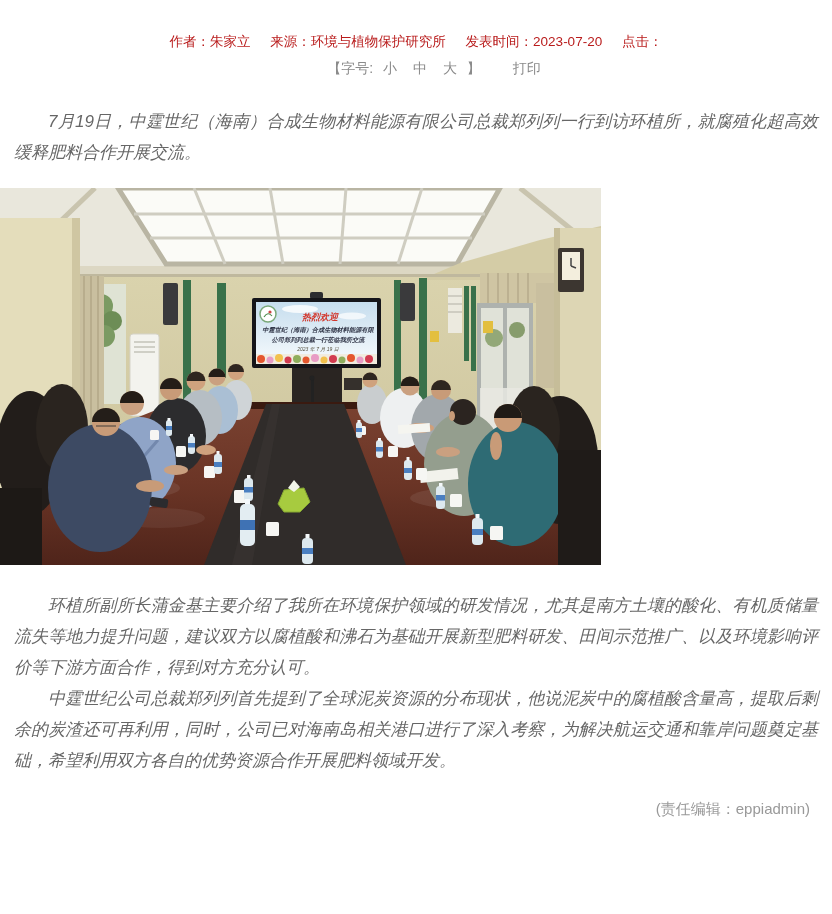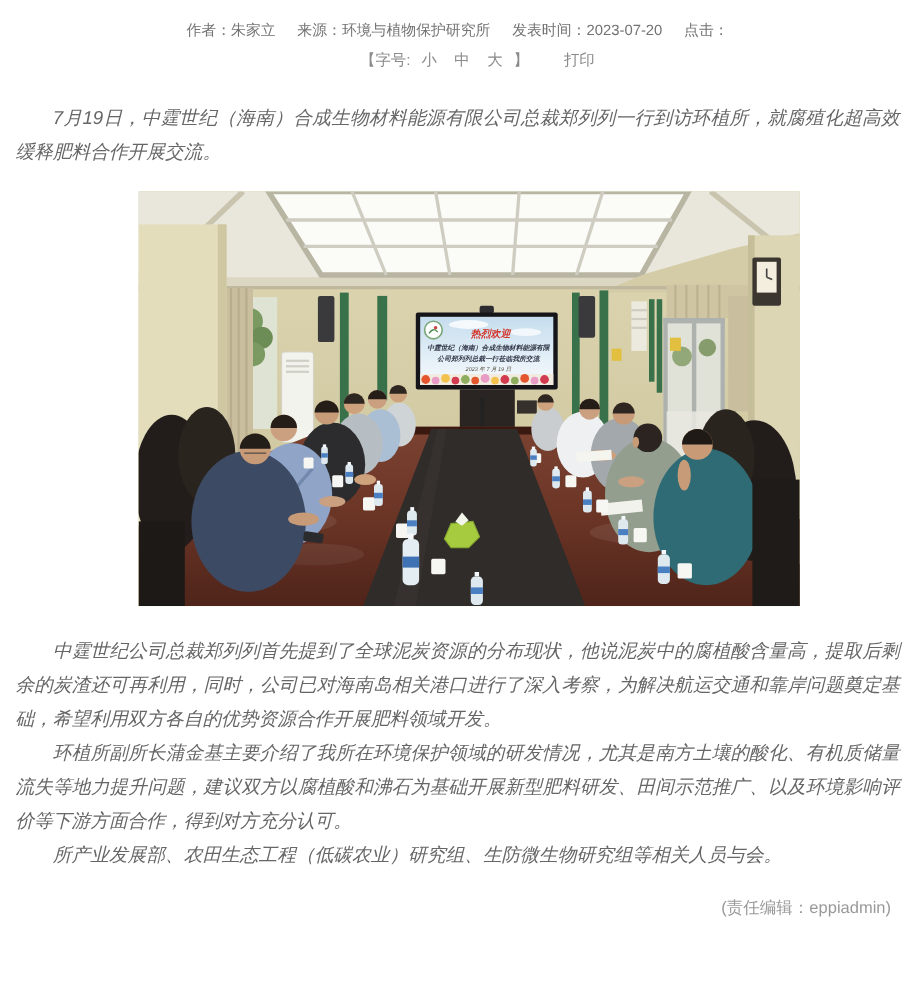--- a/index.html
+++ b/index.html
@@ -1,26 +1,26 @@
 <!DOCTYPE html>
 <html><head>
 <meta charset="utf-8">
 <style>
   html,body{margin:0;padding:0;background:#ffffff;}
   body{font-family:"Liberation Sans","DejaVu Sans",sans-serif;}
   .page{width:832px;margin:0 auto;background:#fff;}
   .title{font-size:23px;line-height:31px;font-weight:bold;color:#333;text-align:center;margin:25px 0 0;}
-  .meta{margin-top:14px;text-align:center;color:#737373;font-size:13.5px;line-height:27px;}
+  .meta{margin-top:28px;text-align:center;color:#b91c1c;font-size:13.5px;line-height:27px;}
   .meta .mi{margin:0 8px;}
   .toolbar{text-align:center;color:#8a8a8a;font-size:14px;line-height:27px;padding-left:36px;}
   .toolbar .fs{color:#8a8a8a;text-decoration:none;margin:0 6px;cursor:pointer;}
   .toolbar .print{color:#8a8a8a;text-decoration:none;margin-left:28px;cursor:pointer;}
   .content{margin-top:24px;font-style:italic;}
   .content p{margin:0;padding:0 14px;text-indent:2em;font-size:17px;line-height:31px;color:#666;text-align:justify;}
-  .photo-wrap{text-align:center;margin:20px 0 25px;padding-left:20px;}
+  .photo-wrap{margin:20px 0 25px;}
   svg.photo{width:601px;height:377px;display:inline-block;vertical-align:top;background:#d6cfa9;}
   .footer{margin-top:22px;padding:0 22px 10px 0;text-align:right;color:#999;font-size:15px;line-height:22px;}
 </style>
 </head>
 <body>
 
 <div class="page">
 
 
   <div class="meta">
@@ -356,20 +356,19 @@
           </g>
 
           <g>
             <polygon points="278,316 284,302 304,300 310,314 300,324 284,324" fill="#a7cb3f" stroke="#86a832"></polygon>
             <polygon points="288,300 294,292 300,299 294,304" fill="#f2f6ea"></polygon>
           </g>
         </g>
       </svg>
     </div>
 
+    <p>环植所副所长蒲金基主要介绍了我所在环境保护领域的研发情况，尤其是南方土壤的酸化、有机质储量流失等地力提升问题，建议双方以腐植酸和沸石为基础开展新型肥料研发、田间示范推广、以及环境影响评价等下游方面合作，得到对方充分认可。</p>
     <p>中霆世纪公司总裁郑列列首先提到了全球泥炭资源的分布现状，他说泥炭中的腐植酸含量高，提取后剩余的炭渣还可再利用，同时，公司已对海南岛相关港口进行了深入考察，为解决航运交通和靠岸问题奠定基础，希望利用双方各自的优势资源合作开展肥料领域开发。</p>
-    <p>环植所副所长蒲金基主要介绍了我所在环境保护领域的研发情况，尤其是南方土壤的酸化、有机质储量流失等地力提升问题，建议双方以腐植酸和沸石为基础开展新型肥料研发、田间示范推广、以及环境影响评价等下游方面合作，得到对方充分认可。</p>
-    <p>所产业发展部、农田生态工程（低碳农业）研究组、生防微生物研究组等相关人员与会。</p>
   </div>
 
   <div class="footer">(责任编辑：eppiadmin)</div>
 
 </div>
 
 </body></html>

